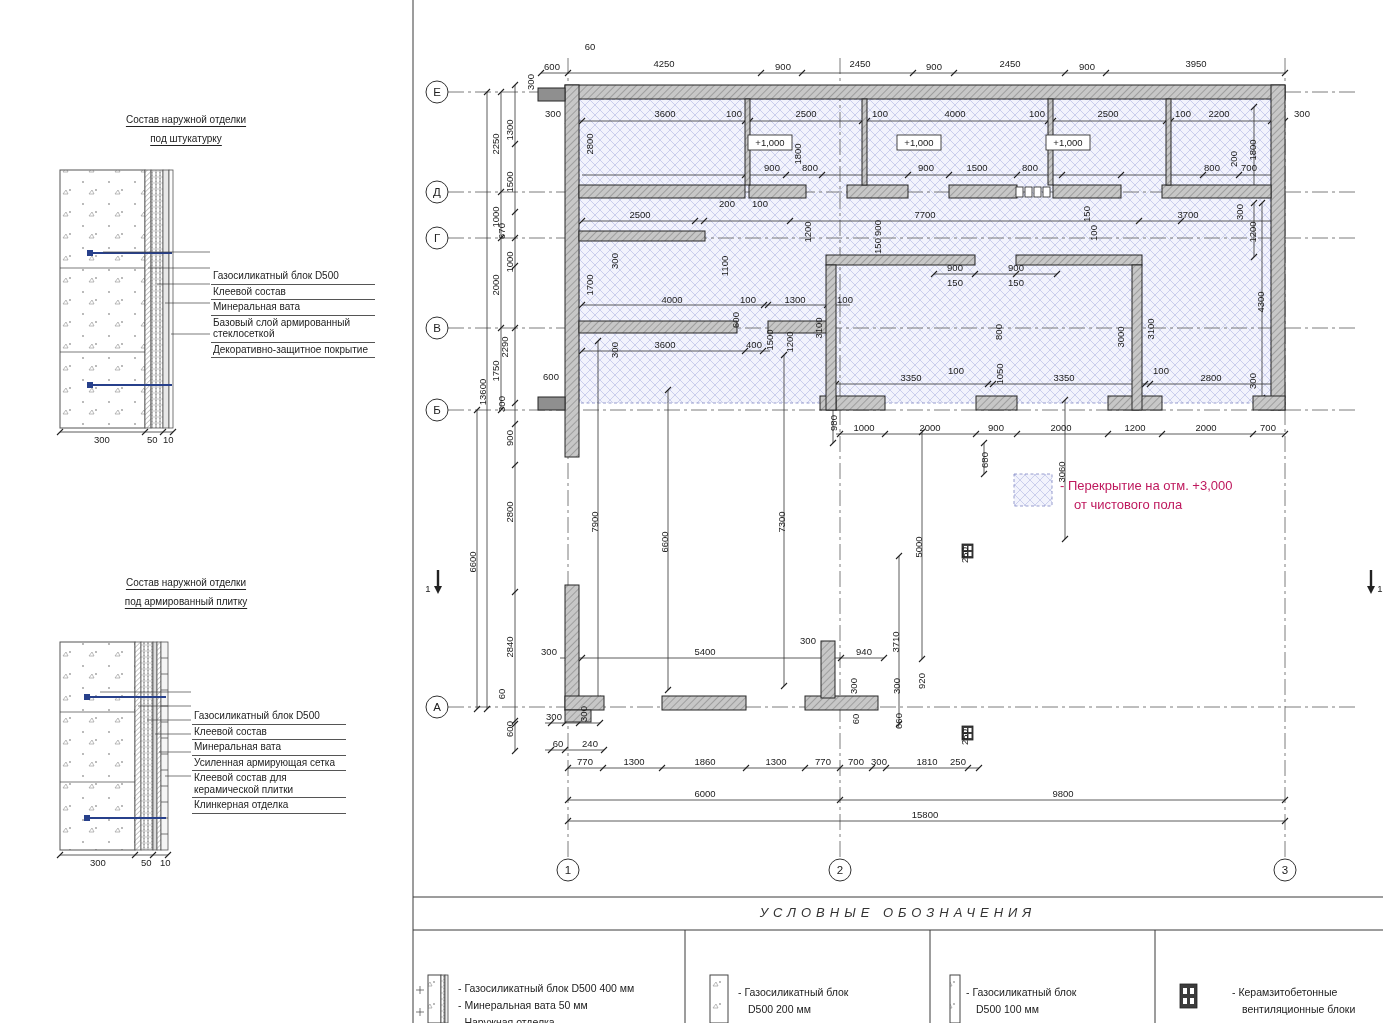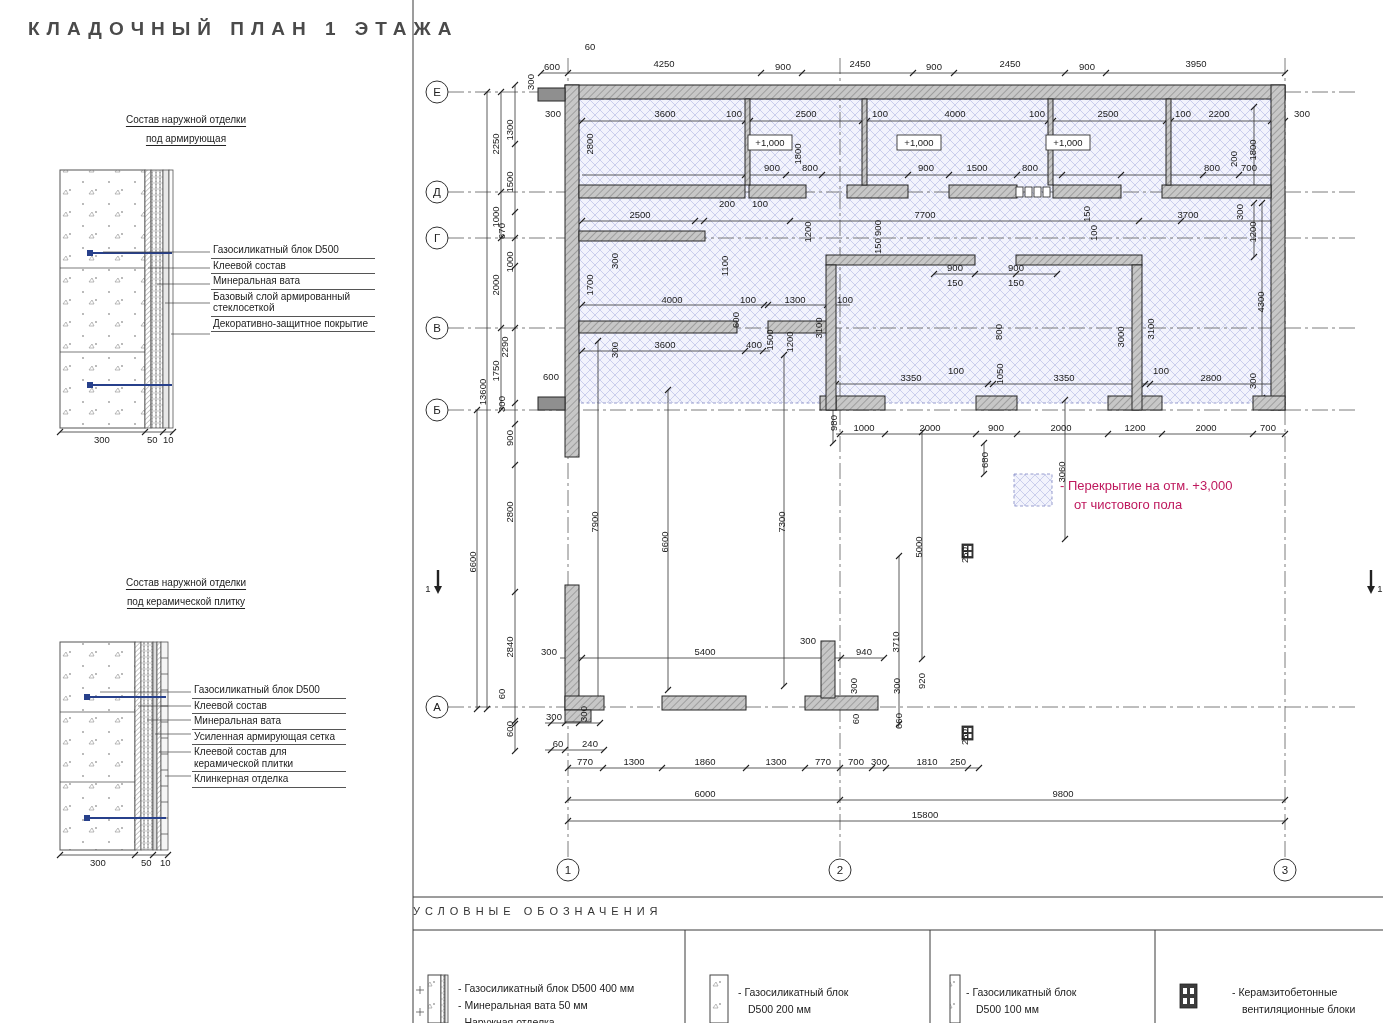--- a/index.html
+++ b/index.html
@@ -3,26 +3,26 @@
 <meta charset="utf-8">
 <style>
   html,body{margin:0;padding:0;background:#fff;}
   .sheet{position:relative;width:1383px;height:1023px;background:#fff;overflow:hidden;
          font-family:"Liberation Sans",sans-serif;color:#2a2a2a;}
   .abs{position:absolute;}
   svg#plan-svg{position:absolute;left:0;top:0;}
   .title{left:28px;top:18px;font-size:19px;font-weight:700;letter-spacing:7px;color:#4a4a4a;}
   .dhead{font-size:10px;text-align:center;line-height:19px;color:#222;}
   .dhead span{text-decoration:underline;text-underline-offset:3px;}
-  .llist{font-size:10px;color:#222;}
+  .llist{font-size:10px;color:#222;margin-top:26px;}
   .llist .row{border-bottom:1px solid #555;padding:1px 2px 2px;line-height:11.5px;min-height:11px;}
   .ddim{position:absolute;font-size:9.5px;color:#222;}
   .note{font-size:13px;line-height:19px;color:#be185d;}
   .note .l2{padding-left:14px;}
-  .legend-title{font-size:11px;letter-spacing:5px;text-align:left;color:#333;}
+  .legend-title{font-size:13px;letter-spacing:5px;text-align:center;color:#333;font-style:italic;}
   .litem{font-size:10.5px;line-height:17px;color:#222;white-space:nowrap;}
   .litem .l2{padding-left:10px;}
   svg text.dim{font-size:9.5px;fill:#1a1a1a;text-anchor:middle;font-family:"Liberation Sans",sans-serif;}
   svg text.axisl{font-size:11.5px;fill:#222;text-anchor:middle;font-family:"Liberation Sans",sans-serif;}
   .dimline{stroke:#333;stroke-width:.8;fill:none;}
   .tick{stroke:#222;stroke-width:1.1;}
   .axis{stroke:#5a5a5a;stroke-width:.8;stroke-dasharray:16 4 3 4;fill:none;}
   .wall{fill:url(#wallH);stroke:#262626;stroke-width:1;}
   .wall2{fill:#8f8f8f;stroke:#262626;stroke-width:1;}
   .slab{fill:url(#slabH);stroke:#8d93c9;stroke-width:.9;stroke-dasharray:3 2.5;}
@@ -547,40 +547,39 @@
     <g>
       <rect class="vent" x="1180" y="984" width="17" height="24"></rect>
       <rect class="ventslot" x="1183" y="988" width="4" height="6"></rect>
           <rect class="ventslot" x="1190" y="988" width="4" height="6"></rect>
       <rect class="ventslot" x="1183" y="998" width="4" height="6"></rect>
           <rect class="ventslot" x="1190" y="998" width="4" height="6"></rect>
     </g>
   </g>
 </svg>
 
-<div class="abs title">КЛАДОЧНЫЙ ПЛАН 1 ЭТАЖА</div>
 
 <div class="abs dhead" style="left:78px;top:110px;width:216px">
   <div><span>Состав наружной отделки</span></div>
-  <div><span>под армирующая</span></div>
+  <div><span>под штукатурку</span></div>
 </div>
 <div class="abs llist" style="left:211px;top:243px;width:164px">
   <div class="row">Газосиликатный блок D500</div>
   <div class="row">Клеевой состав</div>
   <div class="row">Минеральная вата</div>
   <div class="row">Базовый слой армированный стеклосеткой</div>
   <div class="row">Декоративно-защитное покрытие</div>
 </div>
 <span class="ddim" style="left:94px;top:434px">300</span>
 <span class="ddim" style="left:147px;top:434px">50</span>
 <span class="ddim" style="left:163px;top:434px">10</span>
 
 <div class="abs dhead" style="left:78px;top:573px;width:216px">
   <div><span>Состав наружной отделки</span></div>
-  <div><span>под керамической плитку</span></div>
+  <div><span>под армированный плитку</span></div>
 </div>
 <div class="abs llist" style="left:192px;top:683px;width:154px">
   <div class="row">Газосиликатный блок D500</div>
   <div class="row">Клеевой состав</div>
   <div class="row">Минеральная вата</div>
   <div class="row">Усиленная армирующая сетка</div>
   <div class="row">Клеевой состав для керамической плитки</div>
   <div class="row">Клинкерная отделка</div>
 </div>
 <span class="ddim" style="left:90px;top:857px">300</span>

